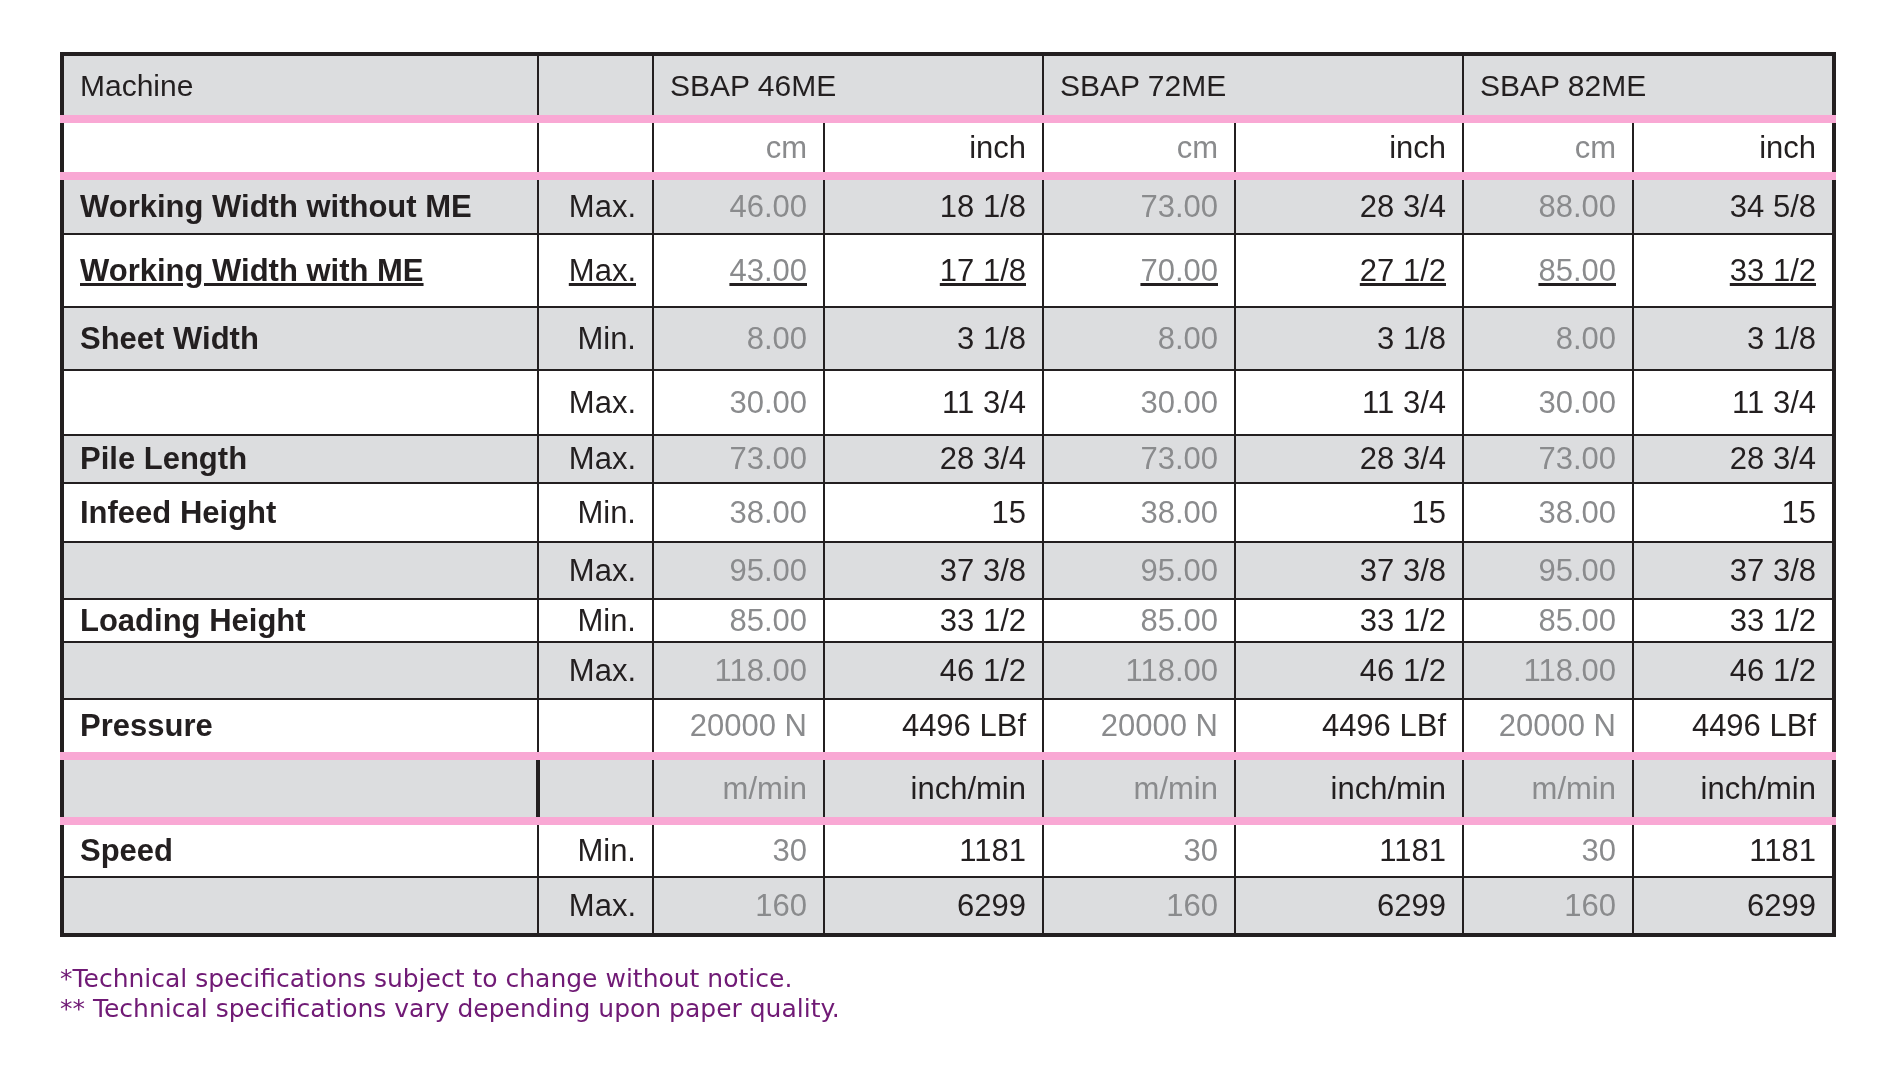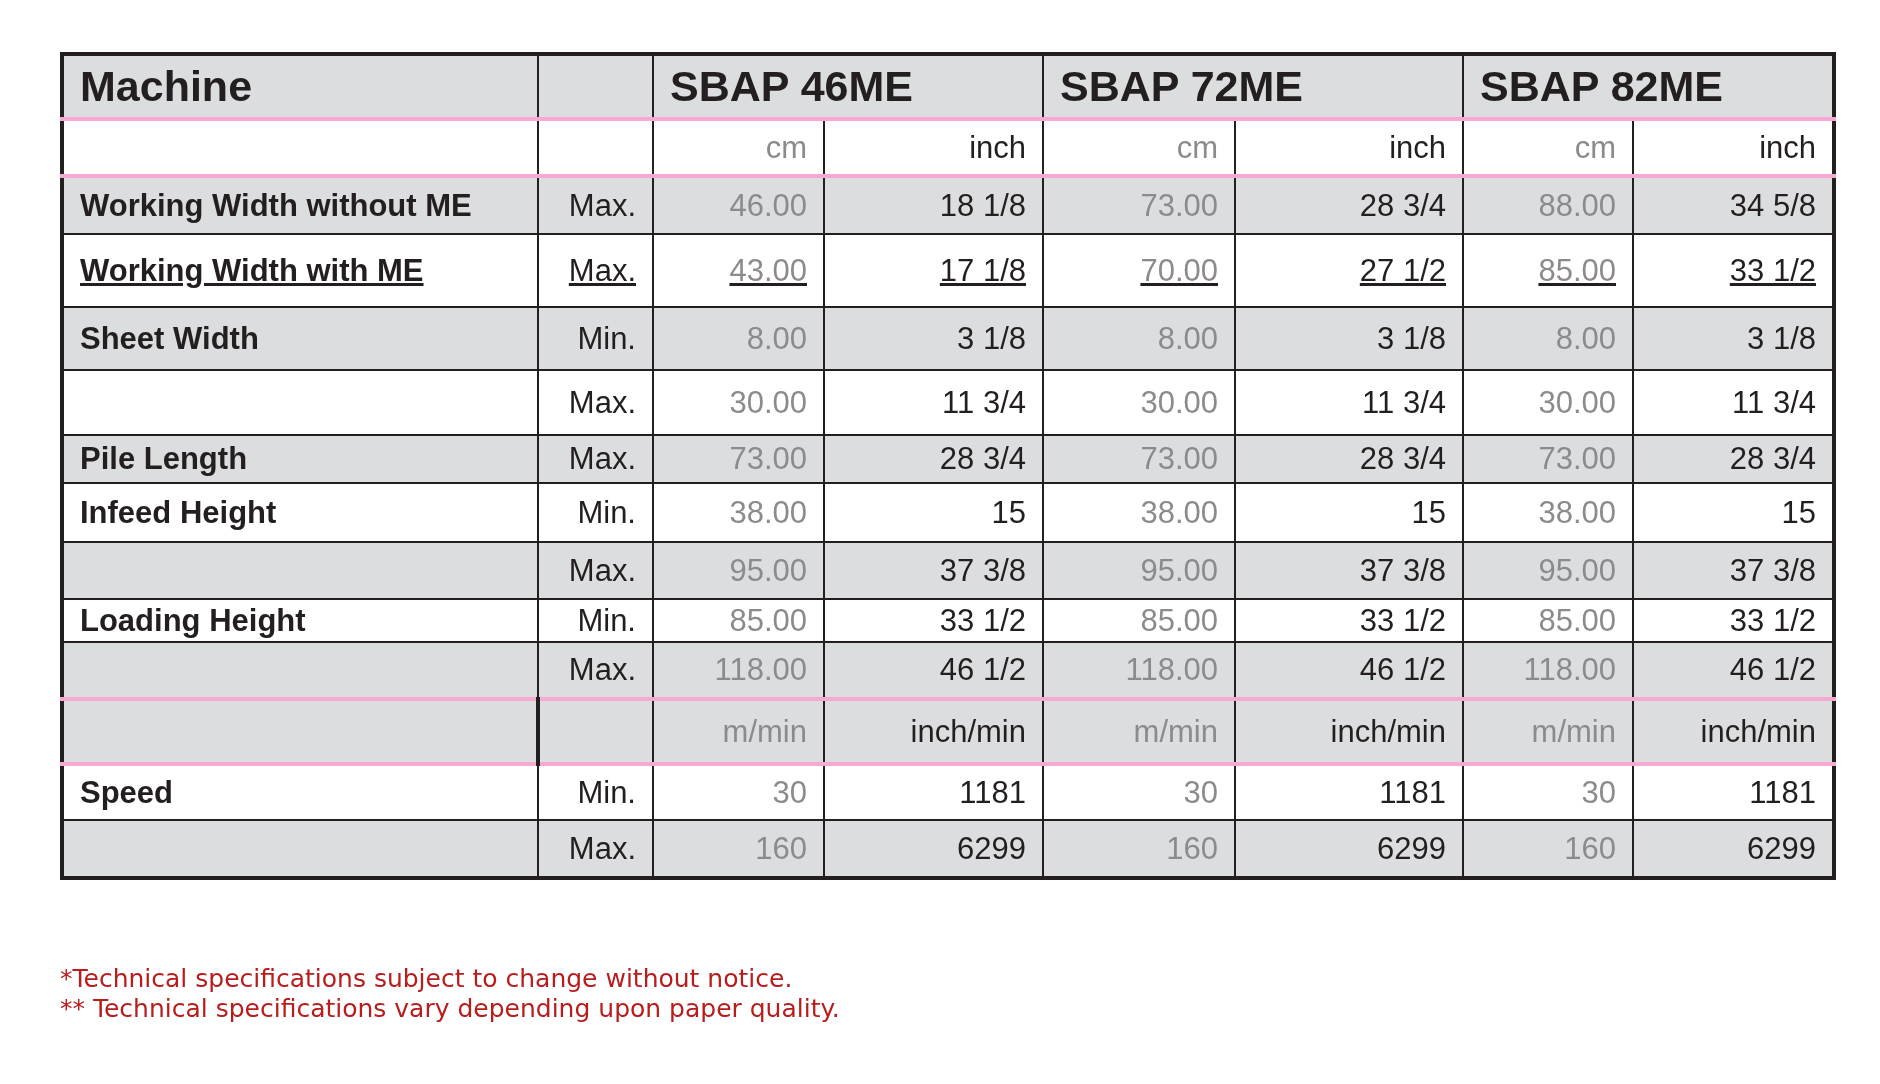--- a/index.html
+++ b/index.html
@@ -8,26 +8,26 @@
   #spec { position:absolute; left:60px; top:52px; border-collapse:collapse;
           border:4px solid #231f20; table-layout:fixed; }
   #spec td { border:2px solid #231f20; padding:0 16px; font-size:31px;
              white-space:nowrap; overflow:hidden; }
   #spec tr.shade td { background:#dcdddf; }
   #spec tr.white td { background:#ffffff; }
   #spec td.name { font-weight:bold; text-align:left; }
   #spec td.lim { text-align:right; }
   #spec td.cm { text-align:right; color:#8a8b8d; }
   #spec td.inch { text-align:right; color:#231f20; }
-  #spec tr.hdr td { font-size:43px; font-weight:bold; }
+  #spec tr.hdr td { font-size:30px; font-weight:normal; }
   #spec tr.hdr td.model { text-align:left; }
-  #spec tr.thick-top td { border-top:4px solid #f9a8d4; }
+  #spec tr.thick-top td { border-top:8px solid #f9a8d4; }
   #spec td.thick-right { border-right:4px solid #231f20; }
   #notes { position:absolute; left:60px; top:964px; font-family:"DejaVu Sans", sans-serif;
-           font-size:25px; line-height:30px; color:#b91c1c; }
+           font-size:25px; line-height:30px; color:#701a75; }
 </style>
 </head>
 <body>
 
 <table id="spec">
   <colgroup>
     <col style="width:476px">
       <col style="width:115px">
     <col style="width:171px">
       <col style="width:219px">
@@ -137,20 +137,30 @@
       <tr class="shade" style="height: 57px;">
         <td class="name"></td>
         <td class="lim">Max.</td>
         <td class="cm">118.00</td>
         <td class="inch">46 1/2</td>
         <td class="cm">118.00</td>
         <td class="inch">46 1/2</td>
         <td class="cm">118.00</td>
         <td class="inch">46 1/2</td>
       </tr>
+      <tr class="white" style="height: 57px;">
+        <td class="name">Pressure</td>
+        <td class="lim"></td>
+        <td class="cm">20000 N</td>
+        <td class="inch">4496 LBf</td>
+        <td class="cm">20000 N</td>
+        <td class="inch">4496 LBf</td>
+        <td class="cm">20000 N</td>
+        <td class="inch">4496 LBf</td>
+      </tr>
       <tr class="shade thick-top" style="height: 65px;">
         <td class="thick-right"></td>
         <td></td>
         <td class="cm">m/min</td>
         <td class="inch">inch/min</td>
         <td class="cm">m/min</td>
         <td class="inch">inch/min</td>
         <td class="cm">m/min</td>
         <td class="inch">inch/min</td>
       </tr>

